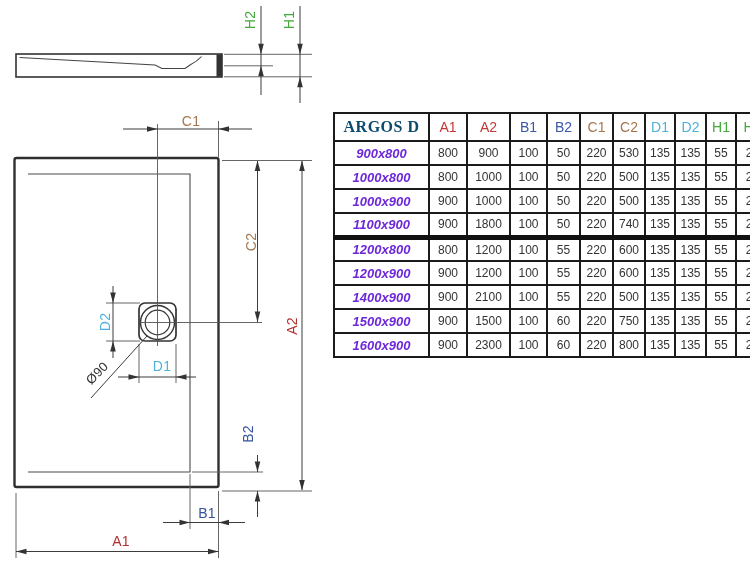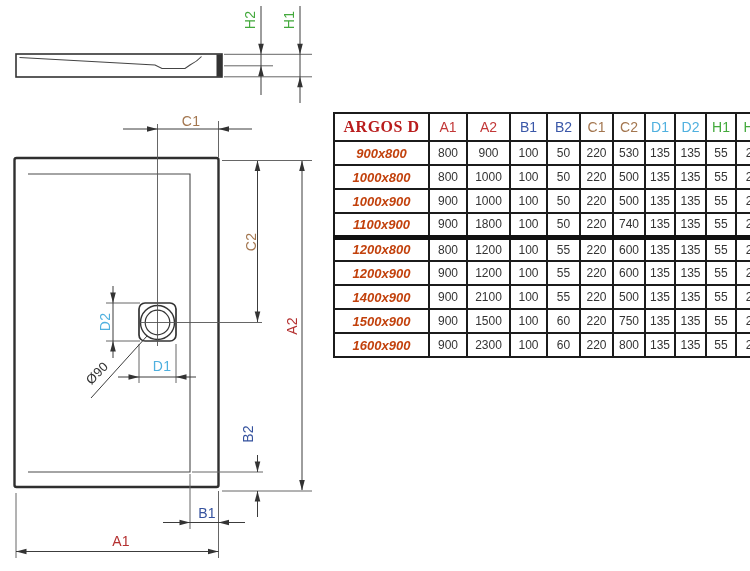--- a/index.html
+++ b/index.html
@@ -27,25 +27,25 @@
     border:2px solid #1b1b1b;
   }
   .size-table th, .size-table td {
     border:2px solid #1b1b1b; text-align:center; vertical-align:middle;
     padding:0; overflow:hidden;
   }
   .size-table thead tr { height:28px; }
   .size-table tbody tr { height:24px; }
   .size-table th.product {
     font-family:"Liberation Serif", serif; font-weight:bold; font-size:16px;
-    letter-spacing:0.5px; color:#b91c1c;
+    letter-spacing:0.5px; color:#0c4a6e;
   }
   .size-table thead th { font-size:14px; font-weight:normal; }
   .size-table td.size-cell {
-    font-weight:bold; font-style:italic; font-size:13px; color:#c2410c;
+    font-weight:bold; font-style:italic; font-size:13px; color:#6d28d9;
   }
   .size-table td.value-cell { font-size:12px; color:#333; }
   .size-table tbody tr.group-start td { border-top:5px solid #111;margin-top:33px; }
   .size-table thead th:nth-child(1){width:93px;}
   .size-table thead th:nth-child(2){width:36px;}
   .size-table thead th:nth-child(3){width:41px;}
   .size-table thead th:nth-child(4){width:35px;}
   .size-table thead th:nth-child(5){width:31px;}
   .size-table thead th:nth-child(6){width:31px;}
   .size-table thead th:nth-child(7){width:30px;}

